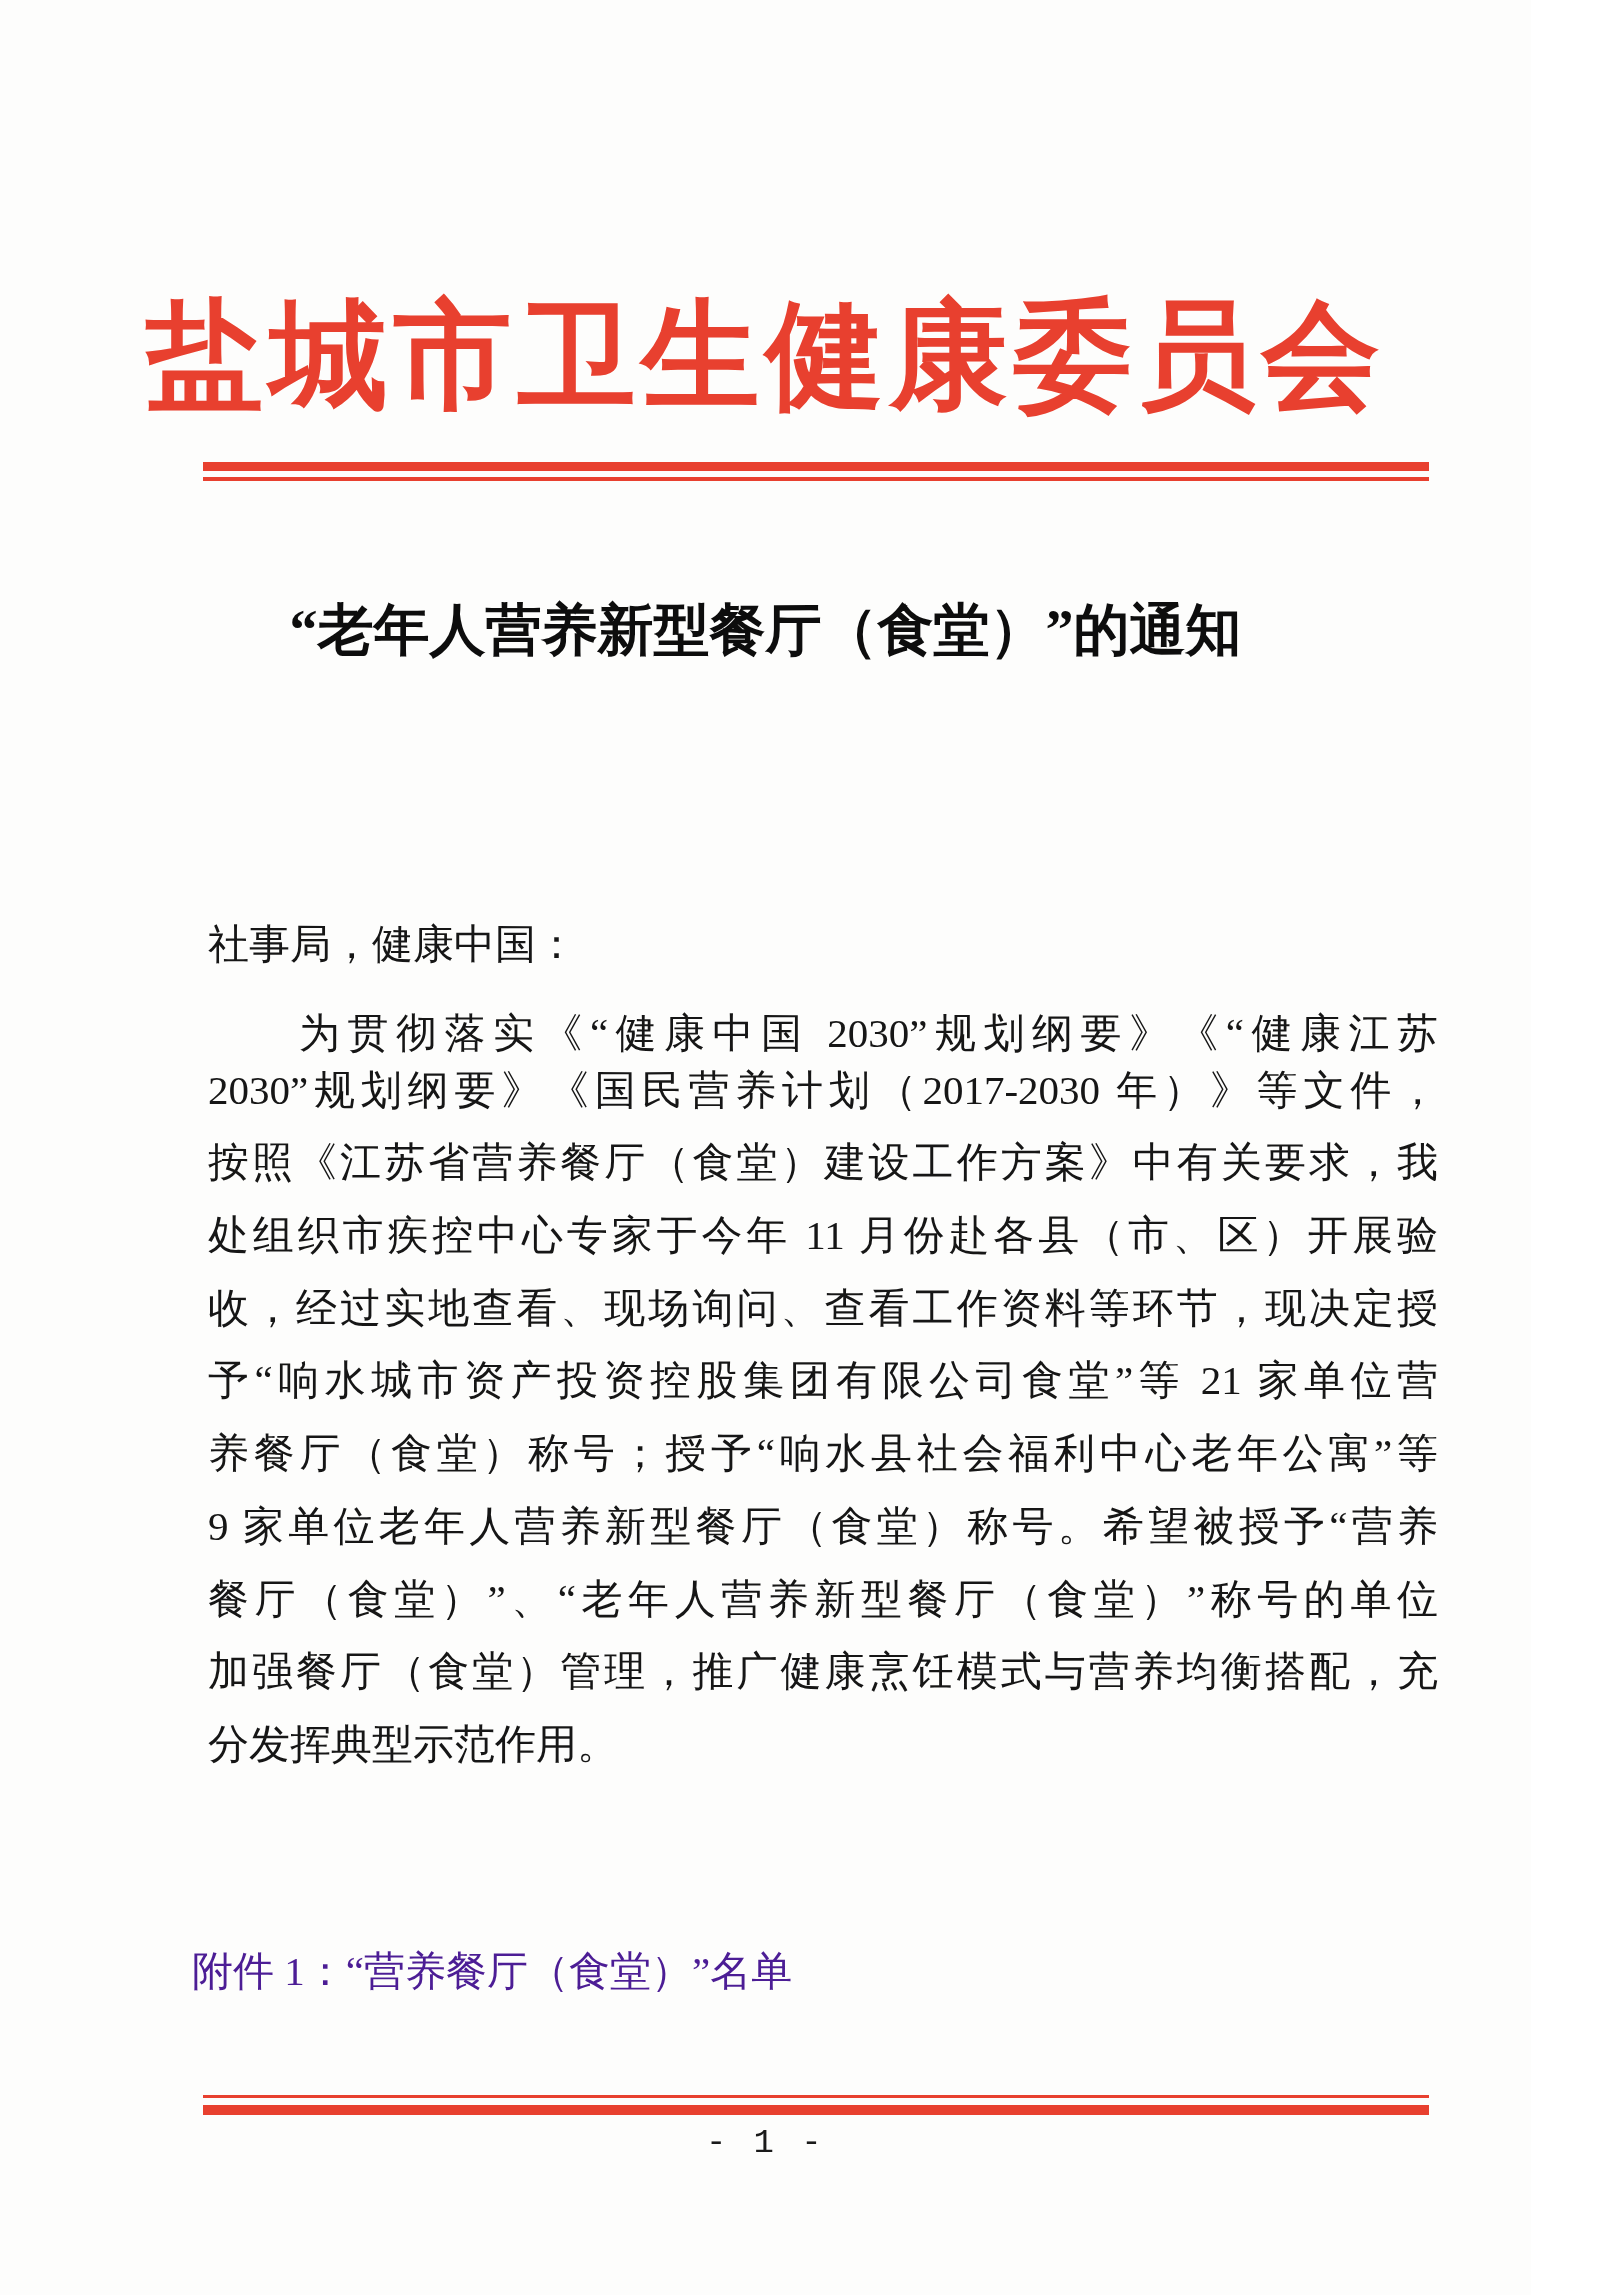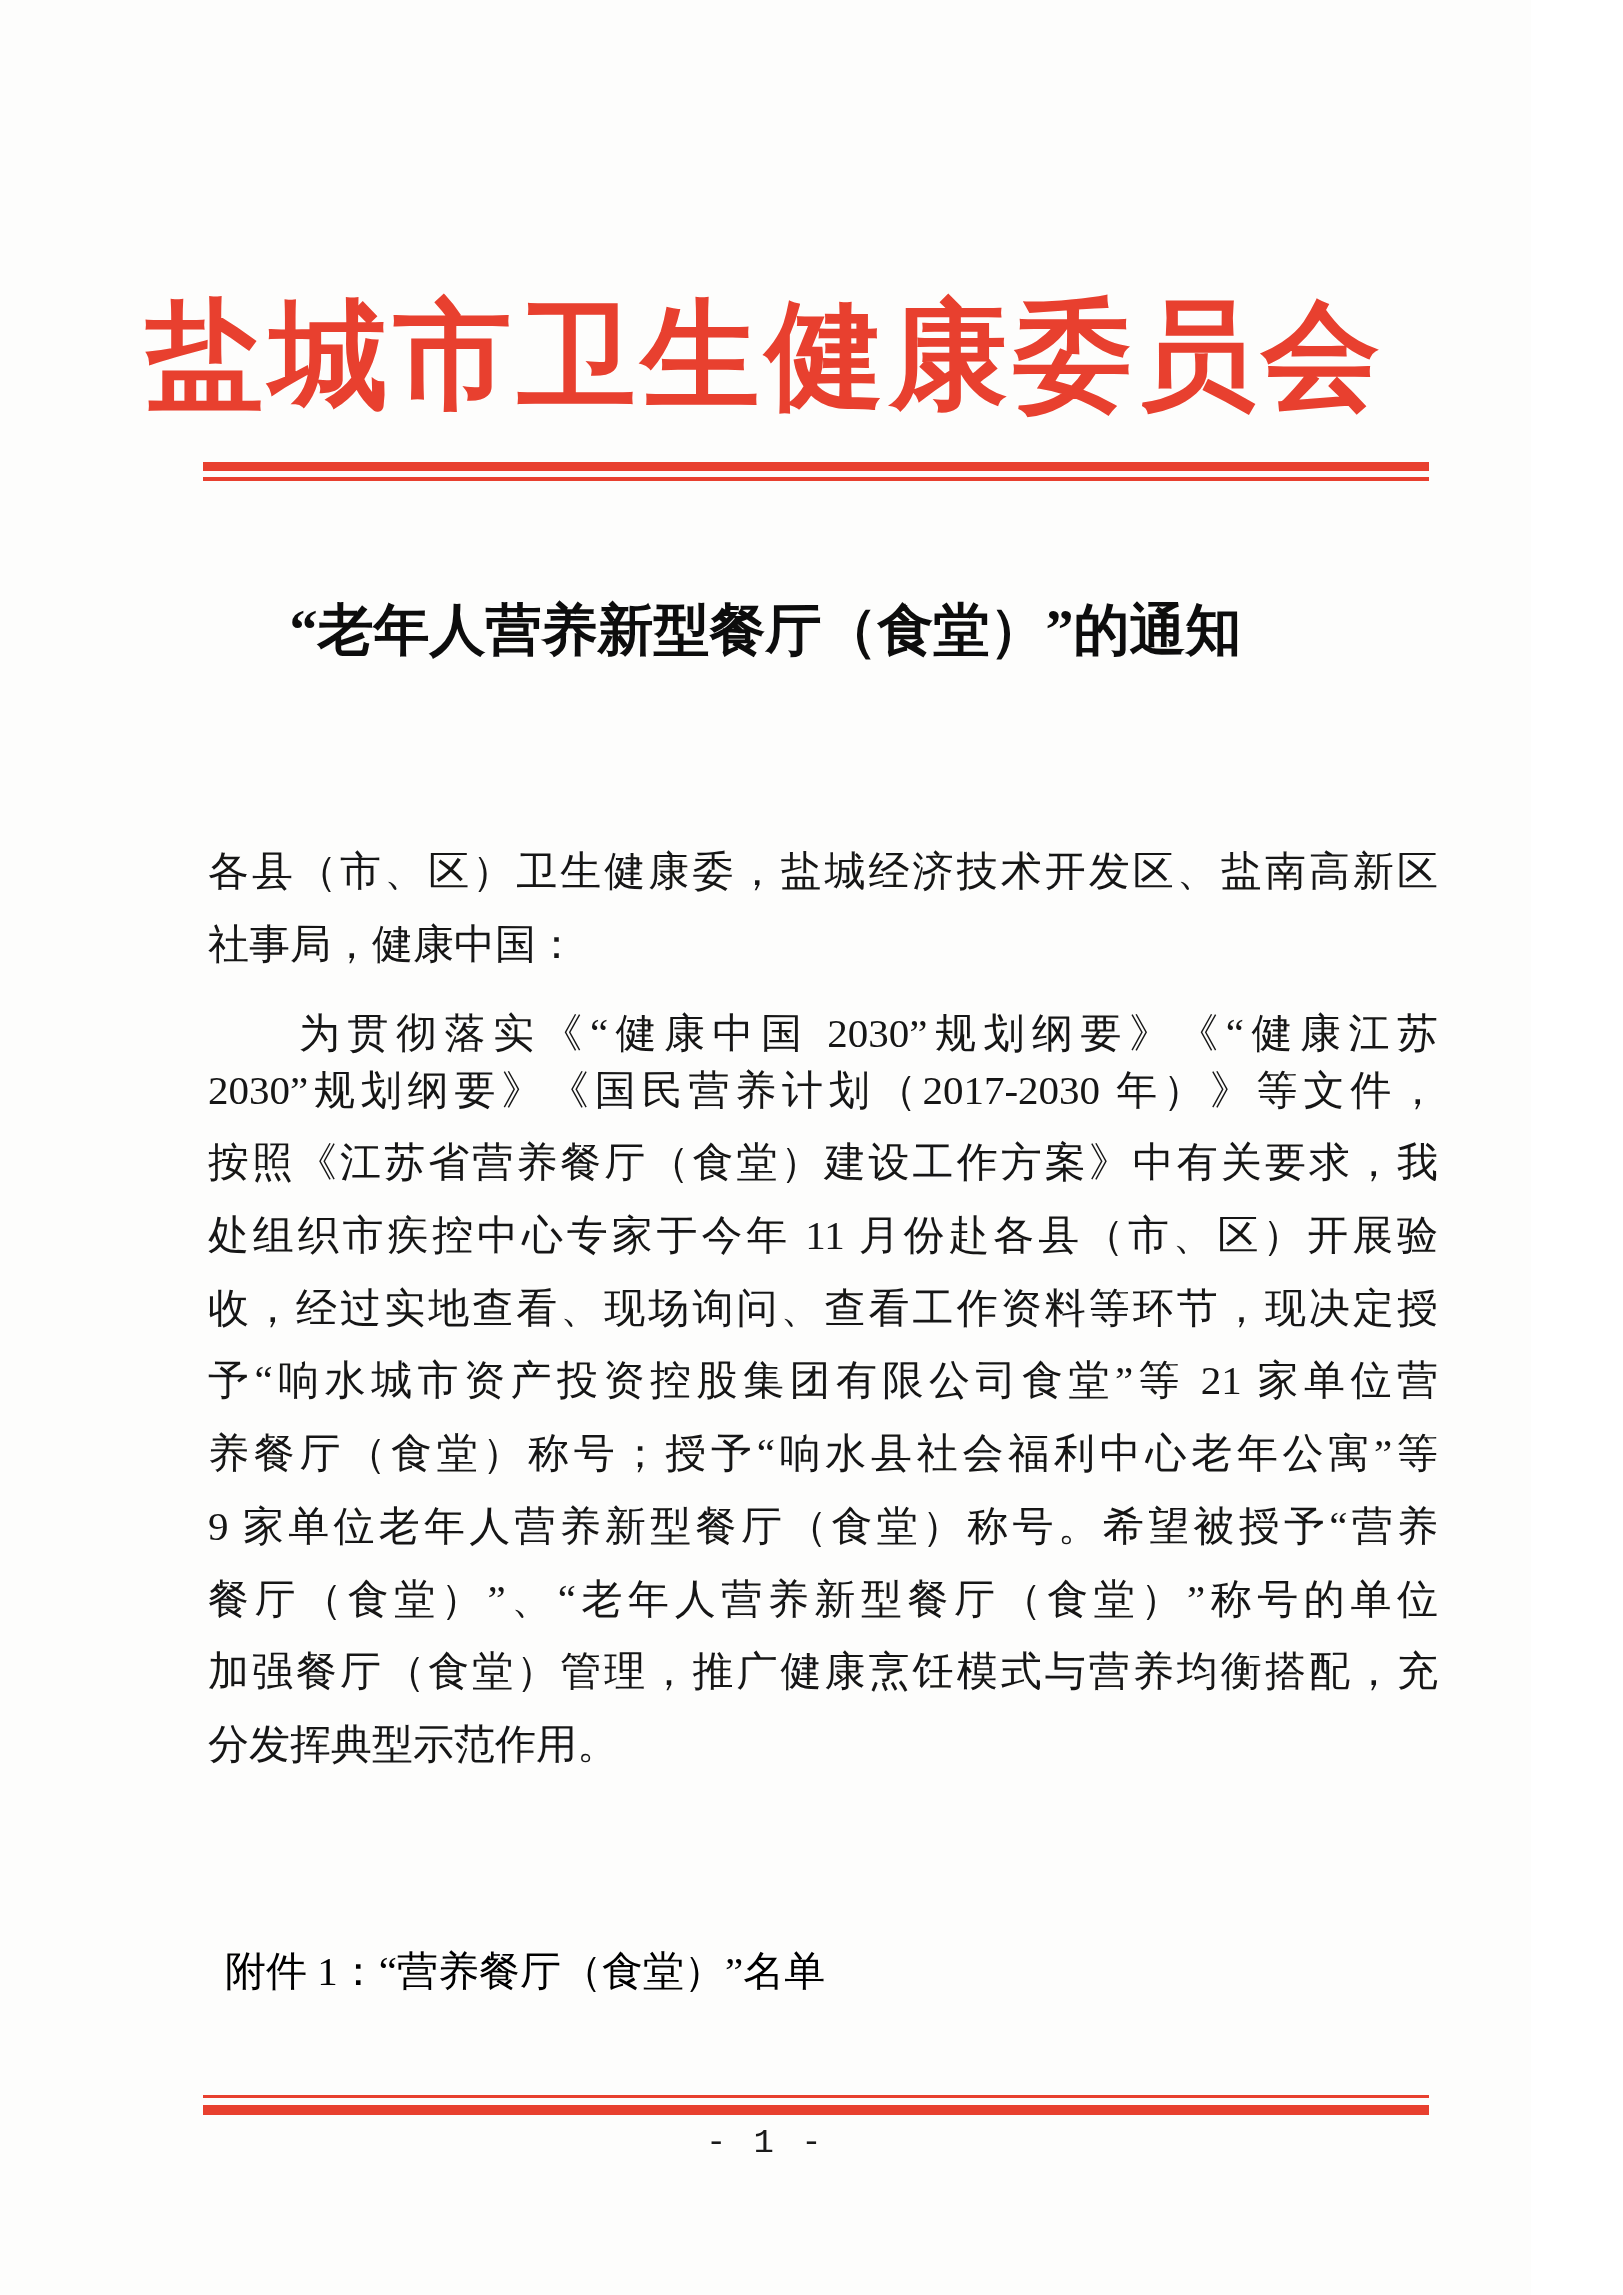--- a/index.html
+++ b/index.html
@@ -61,25 +61,25 @@
     text-align-last: justify;
     text-justify: inter-ideograph;
     white-space: normal;
     overflow: visible;
   }
   .body-line.no-stretch { text-align: left; text-align-last: left; }
   .body-line.indent { padding-left: 91px; width: 1139px; margin-top: 16px; }
 
   .attachment-line {
     position: absolute;
-    left: 225px;
+    left: 192px;
     top: 1945px;
     font-size: 41px;
     line-height: 52px;
-    color: #000000;
+    color: #4c1d95;
   }
 
   
   .footer-rule { position: absolute; left: 203px; width: 1226px; top: 2095px; }
   .footer-rule .thin  { height: 3.4px;  background: var(--color-red, #e8402f); }
   .footer-rule .thick { height: 10px; background: var(--color-red, #e8402f); margin-top: 6.8px; }
 
   .page-number {
     position: absolute;
     top: 2124px;
@@ -101,21 +101,20 @@
 
   <div class="header-rule">
     <div class="thick"></div>
     <div class="thin"></div>
   </div>
 
   <div class="doc-title">
     <div>“老年人营养新型餐厅（食堂）”的通知</div>
   </div>
 
-  <div class="body-line" style="top:845px">各县（市、区）卫生健康委，盐城经济技术开发区、盐南高新区</div>
   <div class="body-line no-stretch" style="top:918px">社事局，健康中国：</div>
   <div class="body-line indent" style="top:991px">为贯彻落实《“健康中国 2030”规划纲要》《“健康江苏</div>
   <div class="body-line" style="top:1064px">2030”规划纲要》《国民营养计划（2017-2030 年）》等文件，</div>
   <div class="body-line" style="top:1136px">按照《江苏省营养餐厅（食堂）建设工作方案》中有关要求，我</div>
   <div class="body-line" style="top:1209px">处组织市疾控中心专家于今年 11 月份赴各县（市、区）开展验</div>
   <div class="body-line" style="top:1282px">收，经过实地查看、现场询问、查看工作资料等环节，现决定授</div>
   <div class="body-line" style="top:1354px">予“响水城市资产投资控股集团有限公司食堂”等 21 家单位营</div>
   <div class="body-line" style="top:1427px">养餐厅（食堂）称号；授予“响水县社会福利中心老年公寓”等</div>
   <div class="body-line" style="top:1500px">9 家单位老年人营养新型餐厅（食堂）称号。希望被授予“营养</div>
   <div class="body-line" style="top:1573px">餐厅（食堂）”、“老年人营养新型餐厅（食堂）”称号的单位</div>

